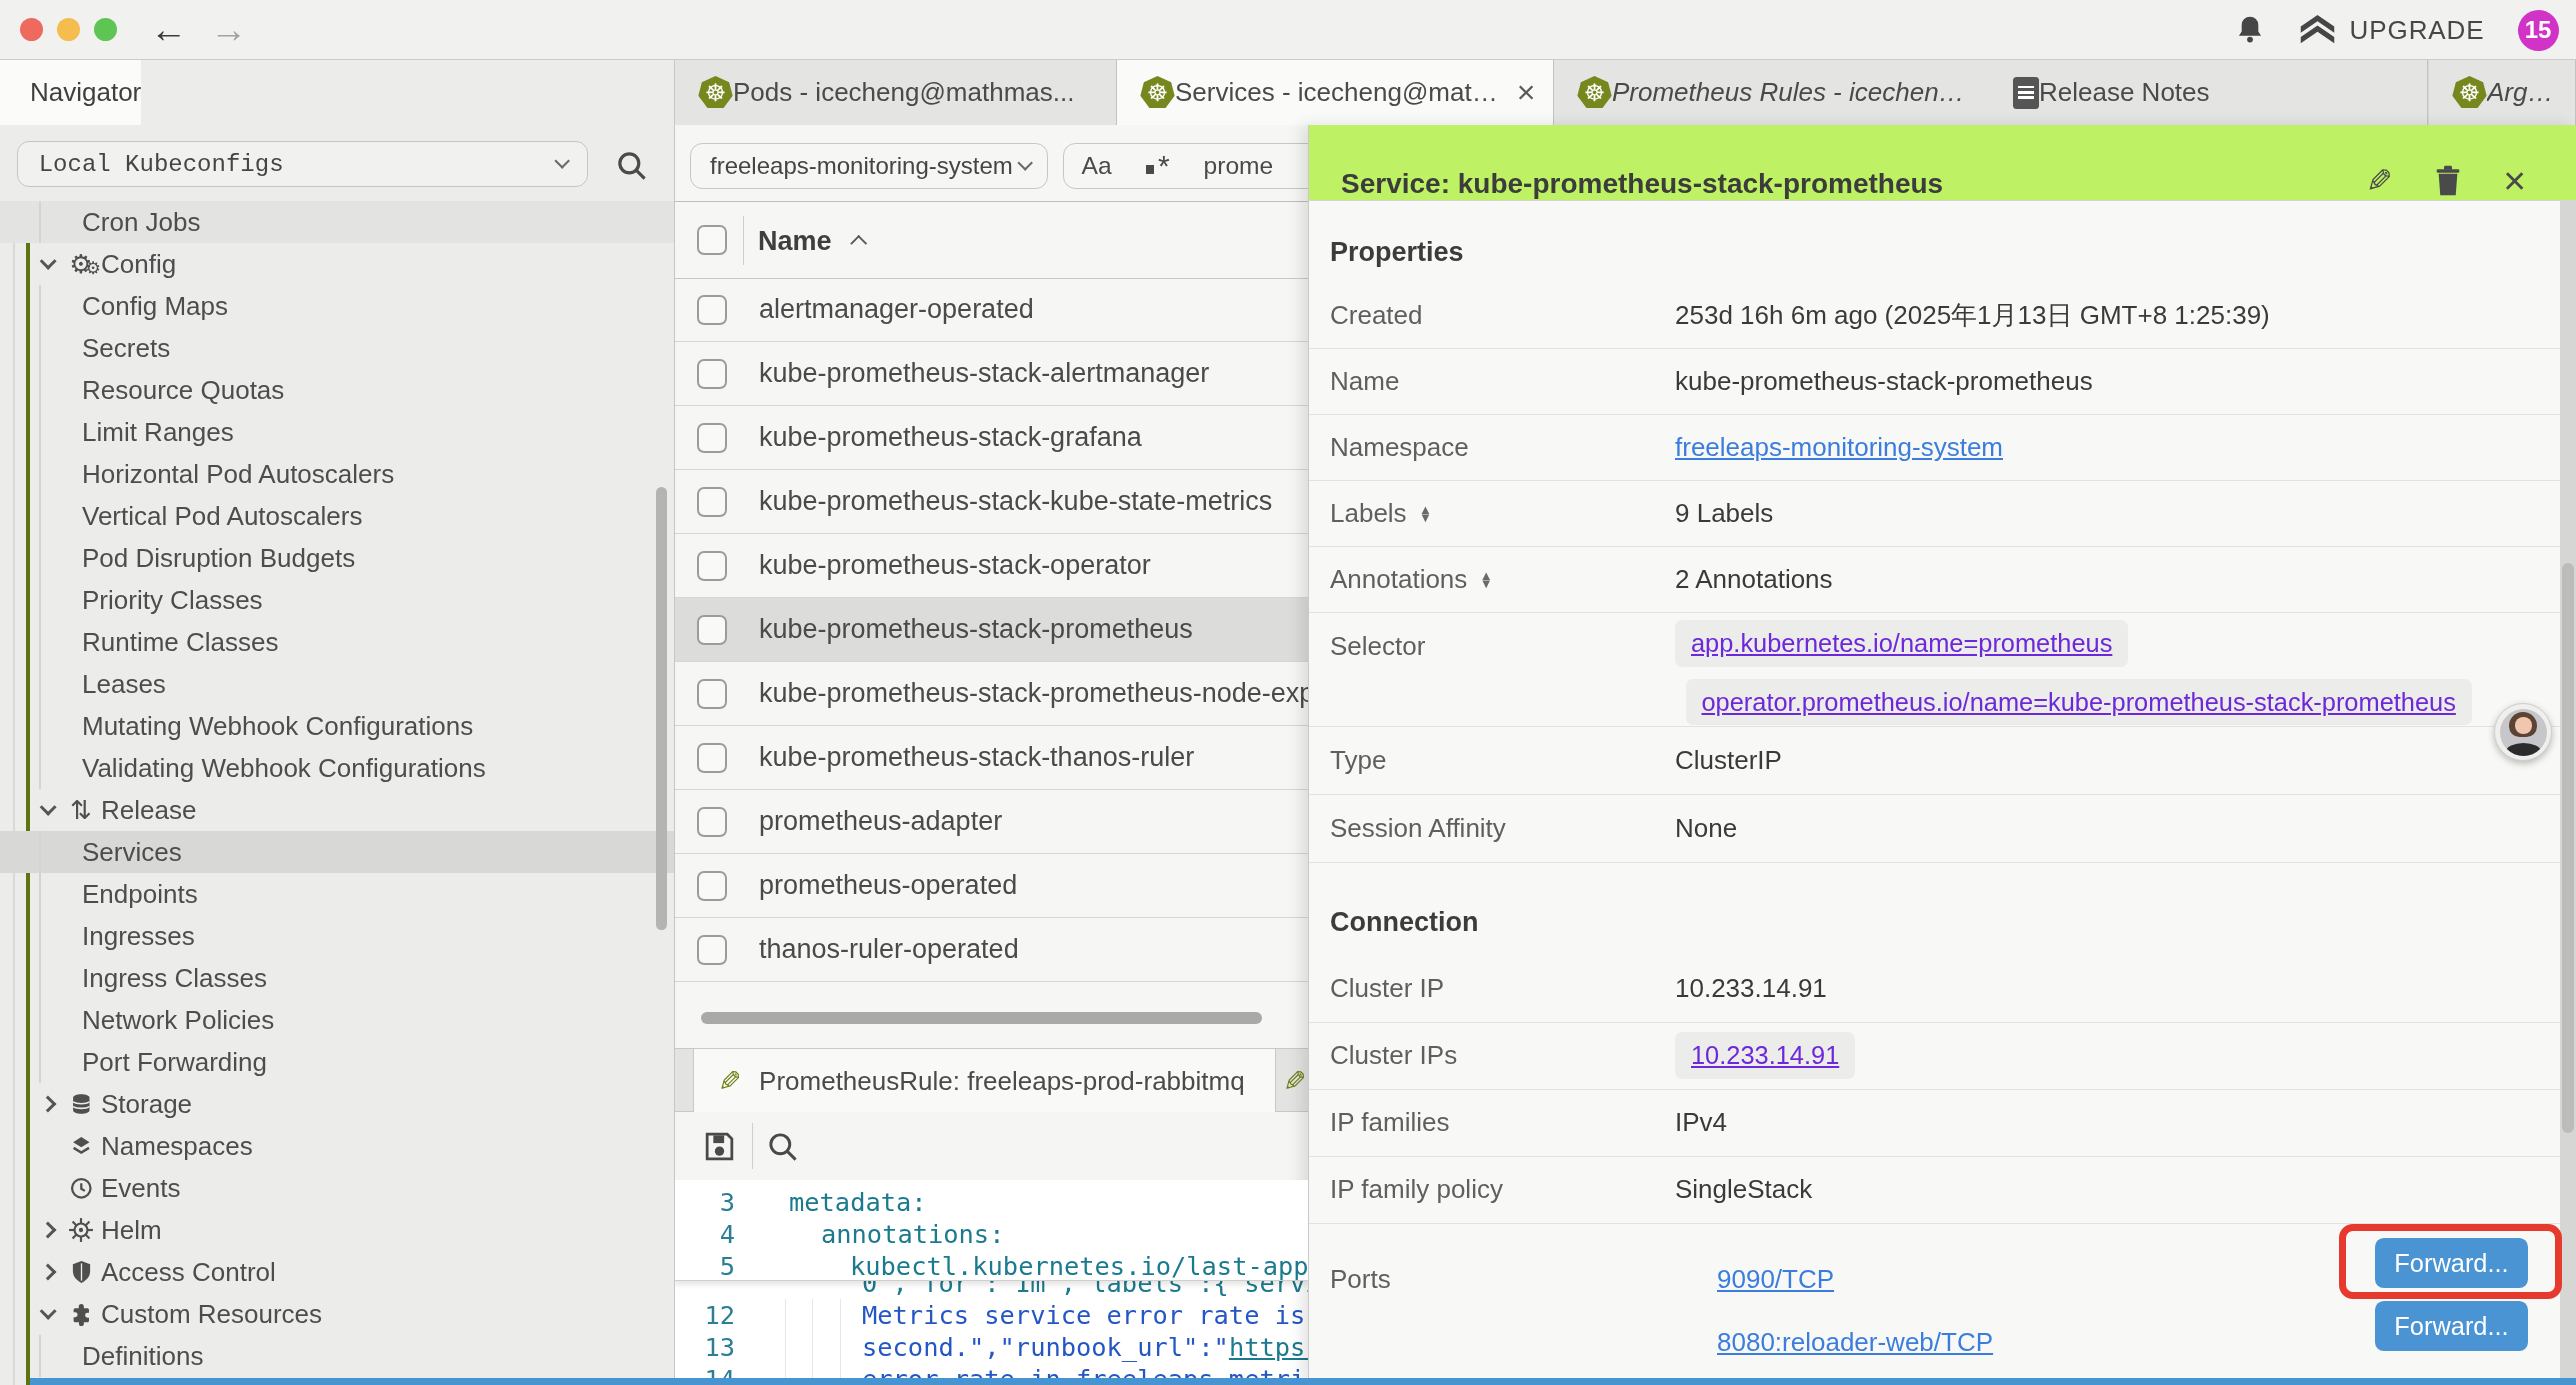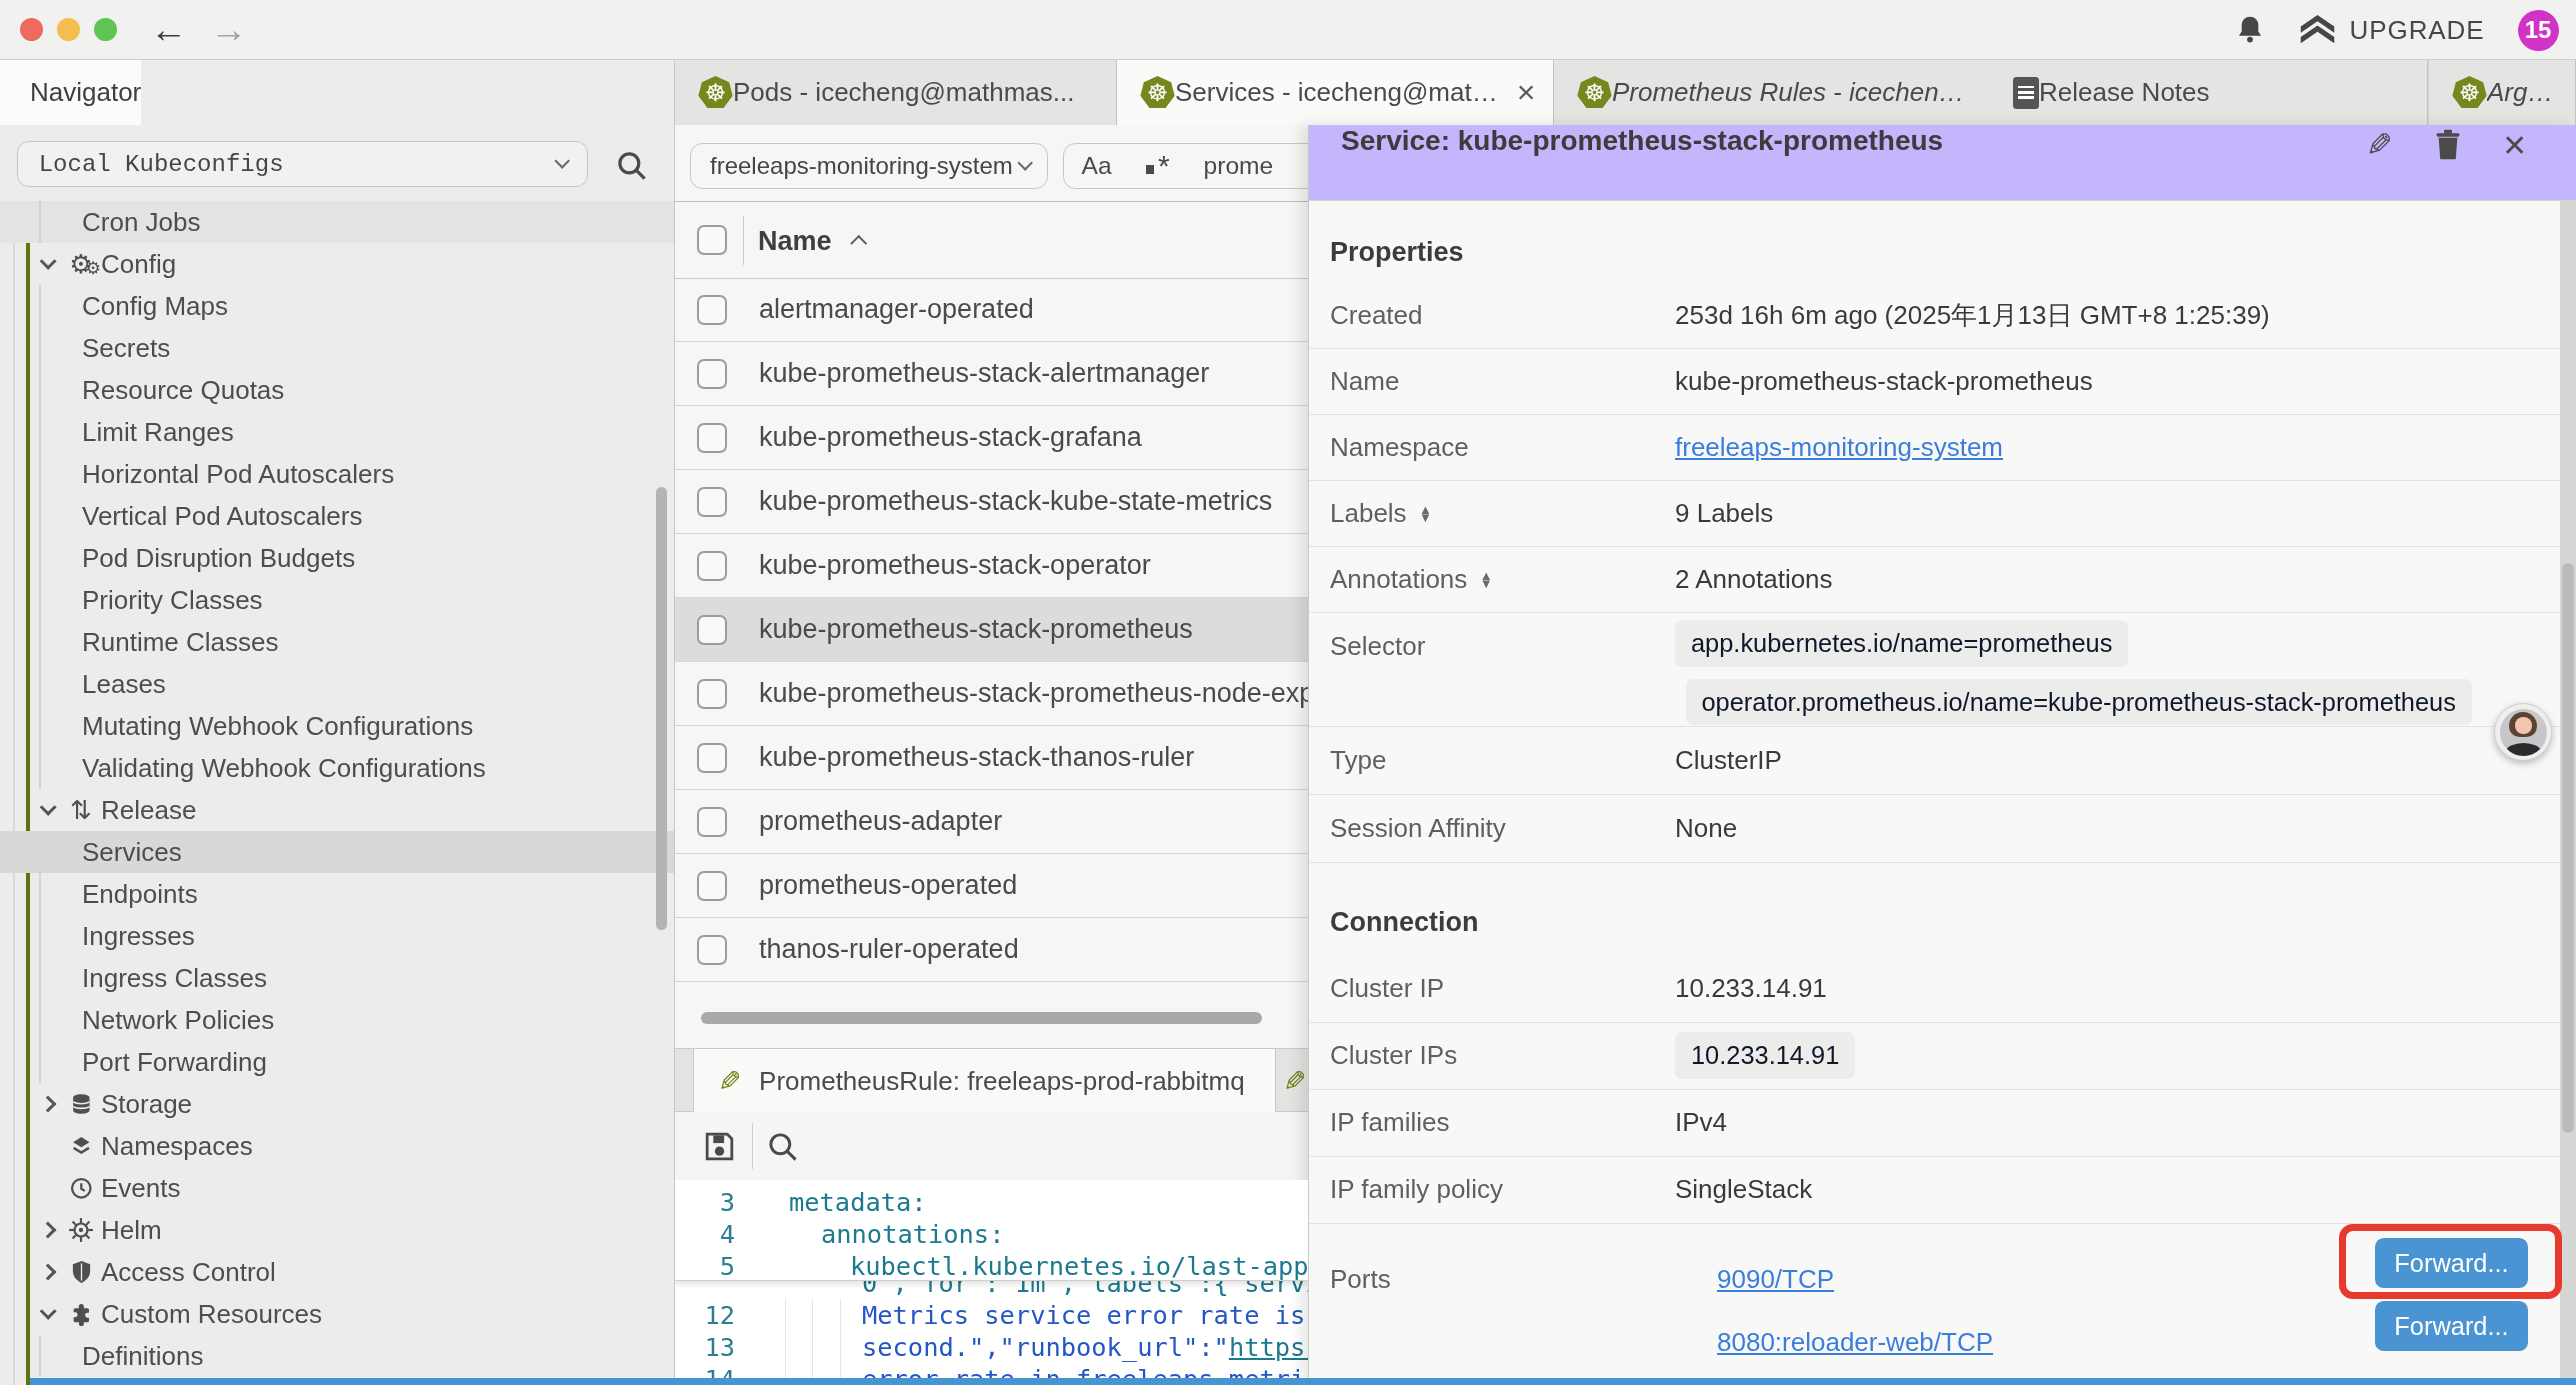--- a/index.html
+++ b/index.html
@@ -88,35 +88,35 @@
   .ctext { position:absolute; color:#1c7a8e; }
   .sticky { position:relative; border-bottom:0.9px solid #cfcfce; box-shadow:0 3.5px 5.3px rgba(0,0,0,0.10); background:#fff; z-index:2; padding-top:6.1px; height:101px; }
   .clip-band { height:17.5px; overflow:hidden; position:relative; }
   .clip-band .cline { margin-top:-14px; }
   .blue { color:#2456c4; }
   .tlink { color:#1c7a8e; text-decoration:underline; }
   .iguide { position:absolute; top:0; bottom:0; width:0.9px; background:#e6e6e5; }
 
   
   .panel { position:absolute; left:1308px; top:125px; width:1268px; height:1261px; background:#f8f8f7; border-left:0.9px solid #c9c9c8; box-shadow:-7px 0 14px rgba(0,0,0,0.10); }
-  .panel-header { position:absolute; left:0; top:0; width:1268px; height:76px; background:#c4b5fd; border-bottom:0.9px solid #d4d4d3; display:flex; align-items:flex-start; }
+  .panel-header { position:absolute; left:0; top:0; width:1268px; height:76px; background:#bef264; border-bottom:0.9px solid #d4d4d3; display:flex; align-items:flex-end; }
   .panel-title { font-size:28px; font-weight:bold; color:#3c3c3c; margin-left:32px; }
   .ph-icons { position:absolute; right:51px; display:flex; align-items:center; gap:39px; }
   .ph-icons .pencil { font-size:32px; color:#4a4a4a; transform:scaleX(-1); }
   .ph-close { font-size:39px; color:#4a4a4a; line-height:1; }
   .panel-body { position:absolute; left:0; top:76px; width:1252px; }
   .pheading { font-size:27px; font-weight:bold; color:#3c3c3c; padding-left:21px; height:32px; line-height:32px; }
   .ph-props { margin-top:35px; margin-bottom:15px; }
   .ph-conn { margin-top:43px; margin-bottom:17.5px; }
   .prow { display:flex; align-items:center; border-bottom:0.9px solid #e2e2e1; padding-left:21px; height:66px; }
   .prow:last-child { border-bottom:none; }
   .plabel { width:345px; font-size:26px; color:#5f5f5f; display:flex; align-items:center; gap:12.3px; flex:0 0 auto; }
   .pvalue { font-size:26px; color:#3a3a3a; }
   .plink { font-size:26px; color:#3b7ddd; text-decoration:underline; }
-  .chip { background:#ececeb; border-radius:7px; padding:8.8px 16px; font-size:25.4px; color:#0f172a; white-space:nowrap; }
+  .chip { background:#ececeb; border-radius:7px; padding:8.8px 16px; font-size:25.4px; color:#6d28d9; white-space:nowrap;text-decoration:underline; }
   .prow-chips { height:114px; align-items:flex-start; }
   .prow-chips .plabel { margin-top:17.5px; }
   .chips-col { display:flex; flex-direction:column; gap:12.3px; margin-top:7px; align-items:flex-start; }
   .chips-col .chip:nth-child(2) { margin-left:10.5px; }
   .sorter { display:flex; flex-direction:column; line-height:0.55; font-size:13px; color:#6a6a6a; }
   .prow-ports { display:block; height:163px; border-bottom:none; padding-top:8.8px; position:relative; }
   .prow-ports .plabel { position:absolute; left:21px; top:40px; }
   .port-sub { height:63px; display:flex; align-items:flex-end; padding-left:387px; position:relative; }
   .fwd-btn { position:absolute; right:33px; top:6.1px; width:153px; height:50px; background:#4b94d3; border:none; border-radius:8.8px; color:#fff; font-size:25.4px; font-family:"Liberation Sans", sans-serif; }
   .p-thumb { position:absolute; right:1.8px; top:438px; width:12.3px; border-radius:6.1px; height:570px; background:#bcbcbb; }

